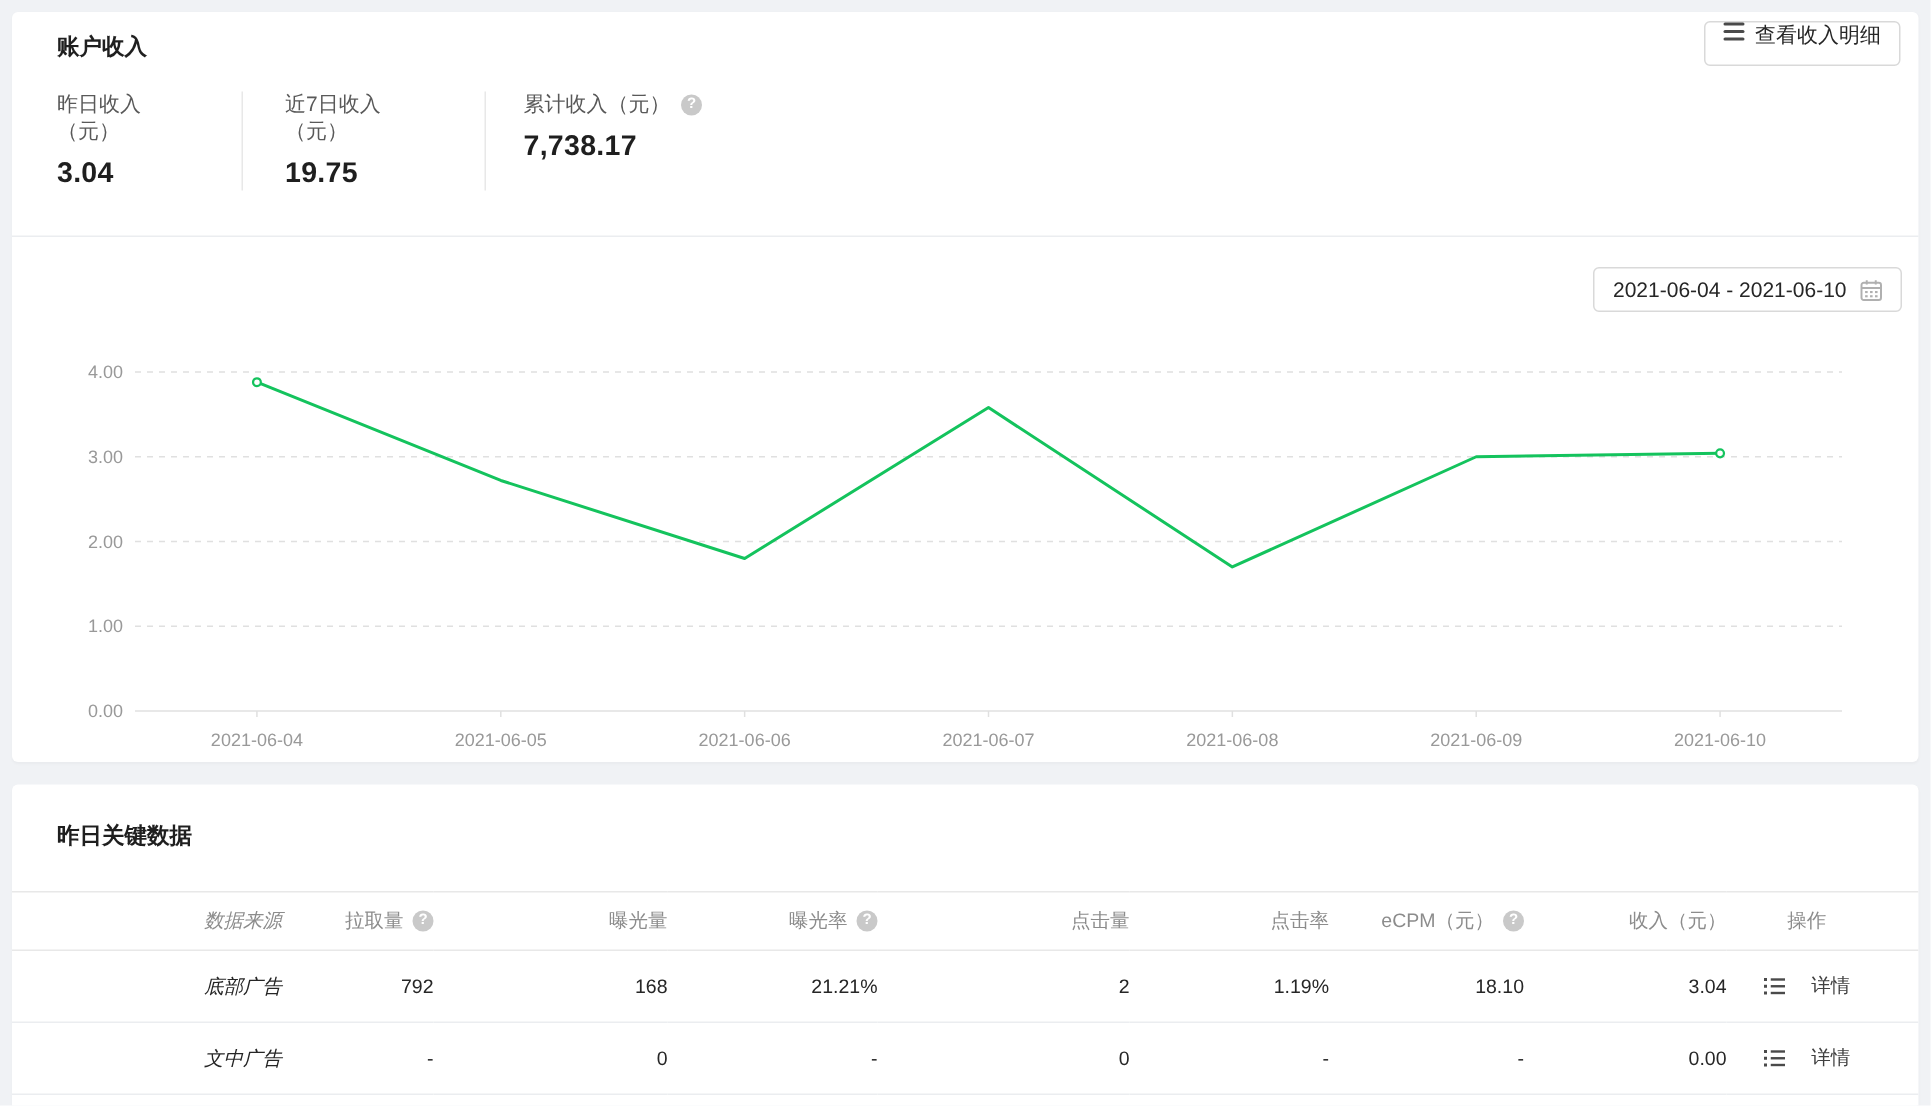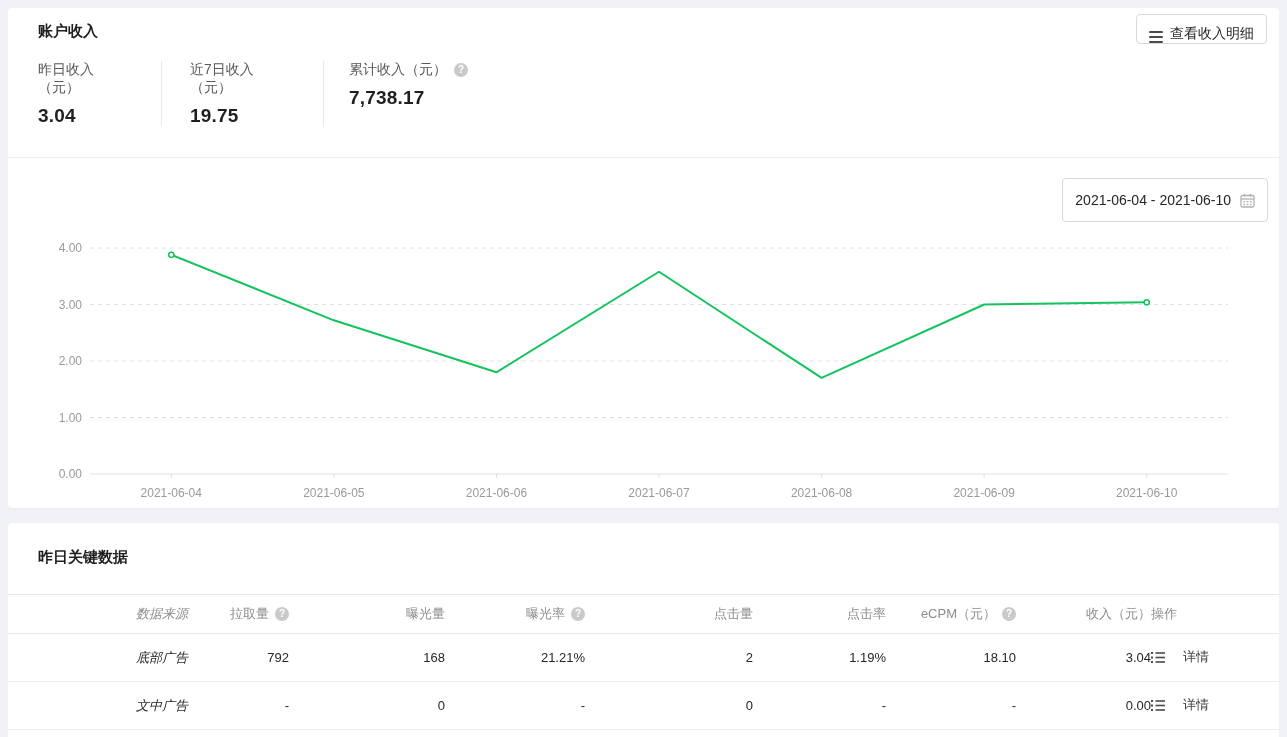--- a/index.html
+++ b/index.html
@@ -15,21 +15,21 @@
     box-shadow:0 1px 2px rgba(0,0,0,0.03);
   }
   .card-top { margin-top:8px; height:500px; position:relative; }
   .card-bottom { margin-top:15px; height:220px; overflow:hidden; }
 
   
   .card-top-header { position:relative; padding:14px 30px 0; }
   .section-title { margin:0; font-size:15px; font-weight:bold; color:#1f1f1f; }
   .detail-btn {
     position:absolute; top:6px; right:12px; height:30px;
-    display:flex; align-items:flex-end; gap:7px; padding:0 12px;
+    display:flex; align-items:flex-start; gap:7px; padding:0 12px;
     background:#fff; border:1px solid #d9d9d9; border-radius:4px;
     font-size:14px; color:#262626; cursor:pointer;
     font-family:inherit;
   }
   .hamburger { display:inline-flex; flex-direction:column; gap:3px; width:14px; }
   .hamburger i { display:block; height:2px; background:#4a4a4a; border-radius:1px; }
 
   
   .stats-row { display:flex; margin-top:20px; padding:0 30px; }
   .stat { padding-right:28px; }
@@ -43,42 +43,42 @@
     display:inline-block; width:14px; height:14px; border-radius:50%;
     background:#c9c9c9; color:#fff; font-size:10px; line-height:14px;
     text-align:center; font-weight:bold; cursor:pointer; flex:0 0 auto;
   }
 
   .h-divider { height:1px; background:#ebedf0; margin-top:30px; }
 
   
   .chart-section { position:relative; height:371px; }
   .date-picker {
-    position:absolute; top:20px; right:11px; z-index:2; height:44px;
+    position:absolute; top:20px; right:11px; z-index:2; height:30px;
     display:flex; align-items:center; gap:9px; padding:12px 12px;
     border:1px solid #d9d9d9; border-radius:4px; background:#fff;
     font-size:14px; color:#262626; cursor:pointer;
   }
   .chart-svg { position:absolute; left:0; top:0; }
   .chart-svg text { font-family:"Liberation Sans","DejaVu Sans",sans-serif; font-size:12px; fill:#999; }
 
   
   .card-bottom .section-title { padding:25px 30px 27px; }
   table { width:100%; border-collapse:collapse; table-layout:fixed; }
   thead th {
     height:39px; font-weight:normal; font-size:13px; color:#8c8c8c;
     border-top:1px solid #e8e8e8; border-bottom:1px solid #e8e8e8;
     padding:0; text-align:right; white-space:nowrap;
   }
   tbody td {
     height:48px; font-size:13px; color:#262626;
     border-bottom:1px solid #ebedf0; padding:0; text-align:right; white-space:nowrap;margin-left:44px;
   }
   th.col-left, td.col-left { text-align:right; padding-left:24px;font-style:italic; }
-  th.col-action, td.col-action { text-align:left; padding-right:21px; }
+  th.col-action, td.col-action { text-align:center; padding-right:21px; }
   .th-flex { display:inline-flex; align-items:center; gap:6px; }
   .action-link {
     display:inline-flex; align-items:center; gap:18px;
     color:#404040; cursor:pointer;
   }
 </style>
 </head>
 <body>
 
 <div class="page">

